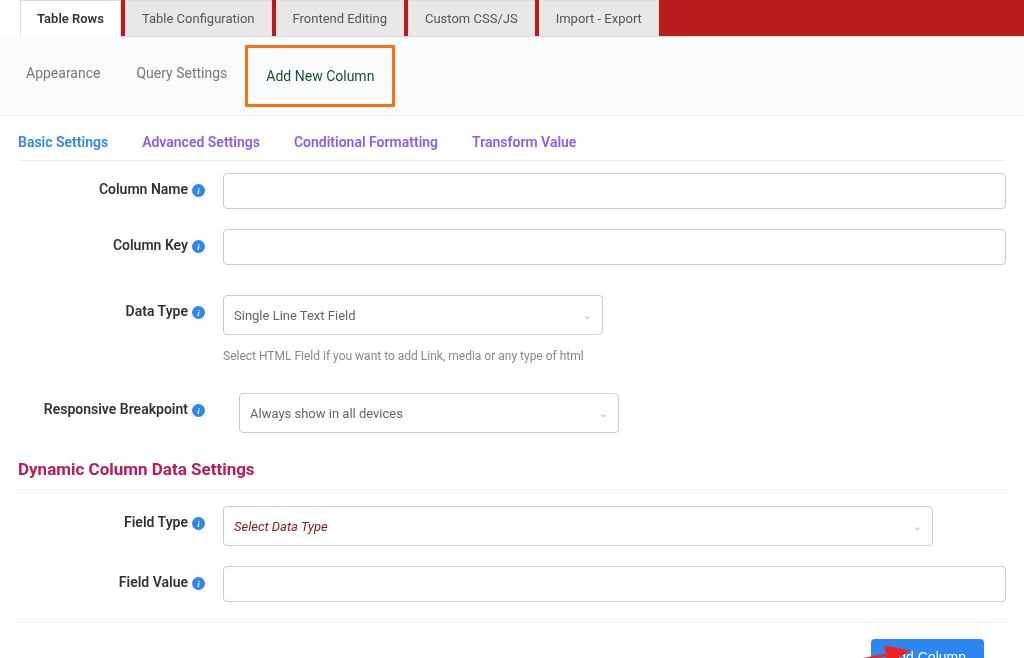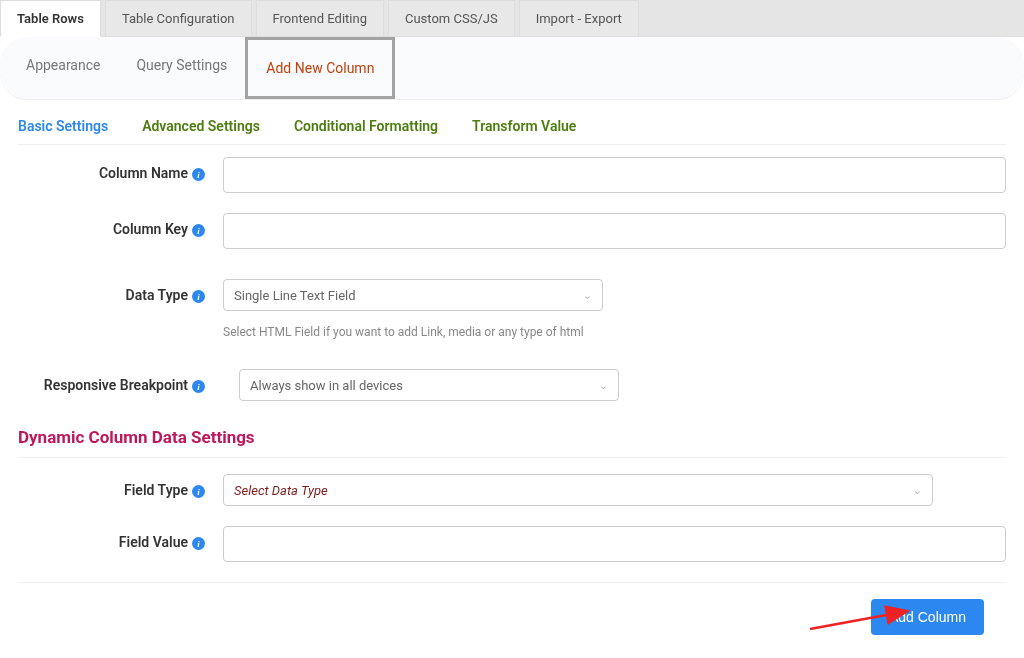--- a/index.html
+++ b/index.html
@@ -5,22 +5,23 @@
     * { box-sizing: border-box; margin: 0; padding: 0; }
     body {
       font-family: -apple-system, BlinkMacSystemFont, "Segoe UI", Roboto, Arial, sans-serif;
       font-size: 14px;
       color: #333;
       background: #fff;
       width: 1024px;
     }
     .main-tabs {
       display: flex;
-      background: #e5e5e5;
+      background: #b91c1c;
       border-bottom: 1px solid #ddd;
+      margin-left: 20px;
     }
     .main-tab {
       padding: 10px 16px;
       background: #e8e8e8;
       border: 1px solid #ddd;
       border-bottom: none;
       margin-right: 4px;
       cursor: pointer;
       color: #555;
       font-size: 13px;
@@ -29,47 +30,46 @@
       background: #fff;
       font-weight: 600;
       color: #333;
       border-bottom: 1px solid #fff;
       margin-bottom: -1px;
     }
     .sub-tabs {
       display: flex;
       background: #fafbfc;
       border-bottom: 1px solid #eee;
-      padding: 0 8px;
-      border-radius: 27px;
+      padding: 8px 8px;
     }
     .sub-tab {
       padding: 20px 18px;
       cursor: pointer;
       color: #777;
       font-size: 14px;
     }
     .sub-tab.highlighted {
-      color: #c2410c;
-      border: 3px solid #a3a3a3;
+      color: #14532d;
+      border: 3px solid #f97316;
     }
     .content {
       padding: 18px;
     }
     .setting-tabs {
       display: flex;
       gap: 34px;
       border-bottom: 1px solid #eee;
       margin-bottom: 12px;
       padding-bottom: 10px;
     }
     .setting-tab {
       font-weight: 600;
       cursor: pointer;
-      color: #4d7c0f;
+      color: #8b5cf6;
       font-size: 14px;
     }
     .setting-tab.active {
       color: #2c87f0;
     }
     .form-row {
       display: flex;
       align-items: flex-start;
       margin-bottom: 20px;
     }
@@ -107,21 +107,21 @@
       width: 100%;
       max-width: 790px;
       height: 36px;
       border: 1px solid #ccc;
       border-radius: 4px;
       padding: 6px 10px;
       font-size: 14px;
     }
     .select-input {
       width: 380px;
-      height: 32px;
+      height: 40px;
       border: 1px solid #ccc;
       border-radius: 4px;
       padding: 6px 10px;
       font-size: 13px;
       color: #666;
       background: #fff;
       display: flex;
       align-items: center;
       justify-content: space-between;
       cursor: pointer;

